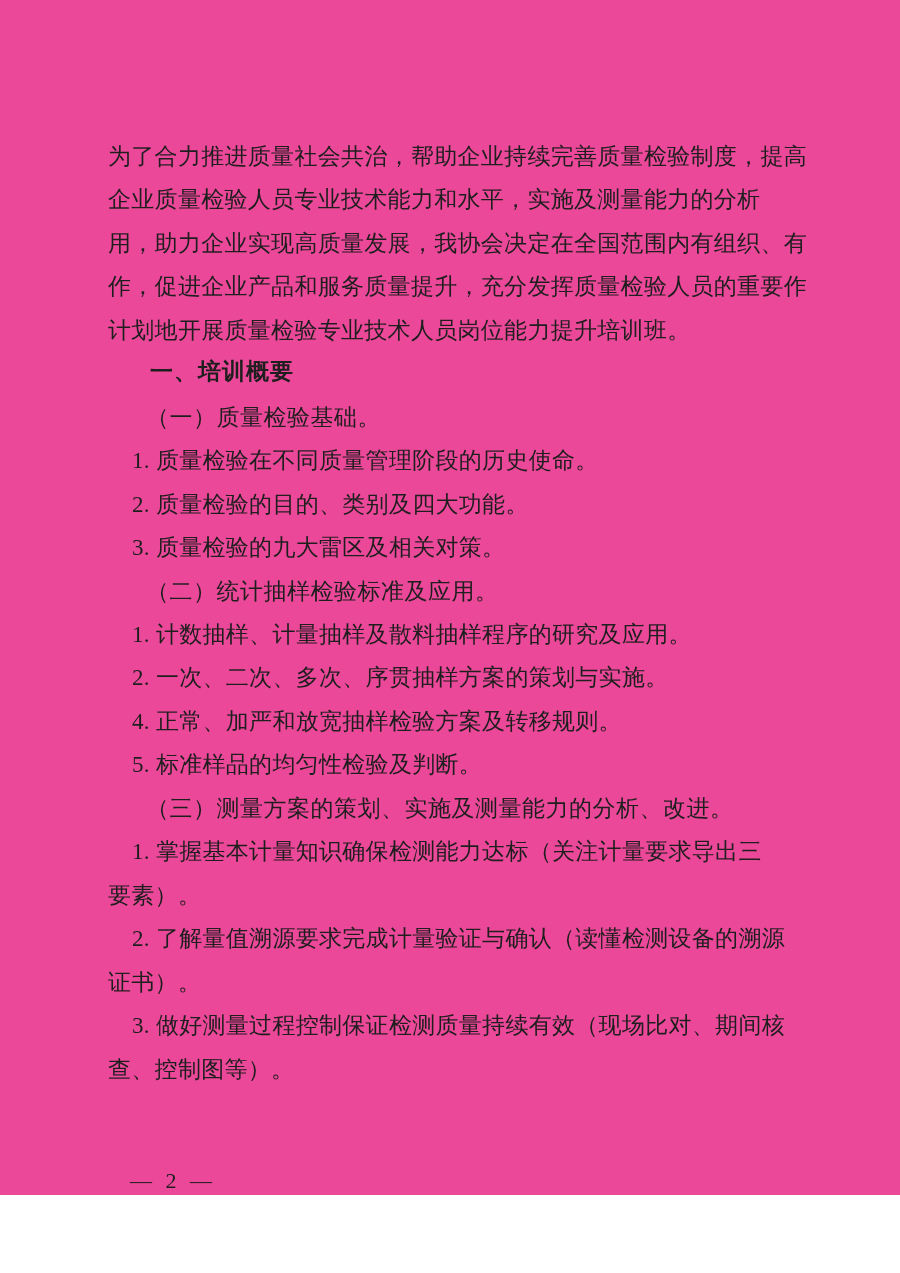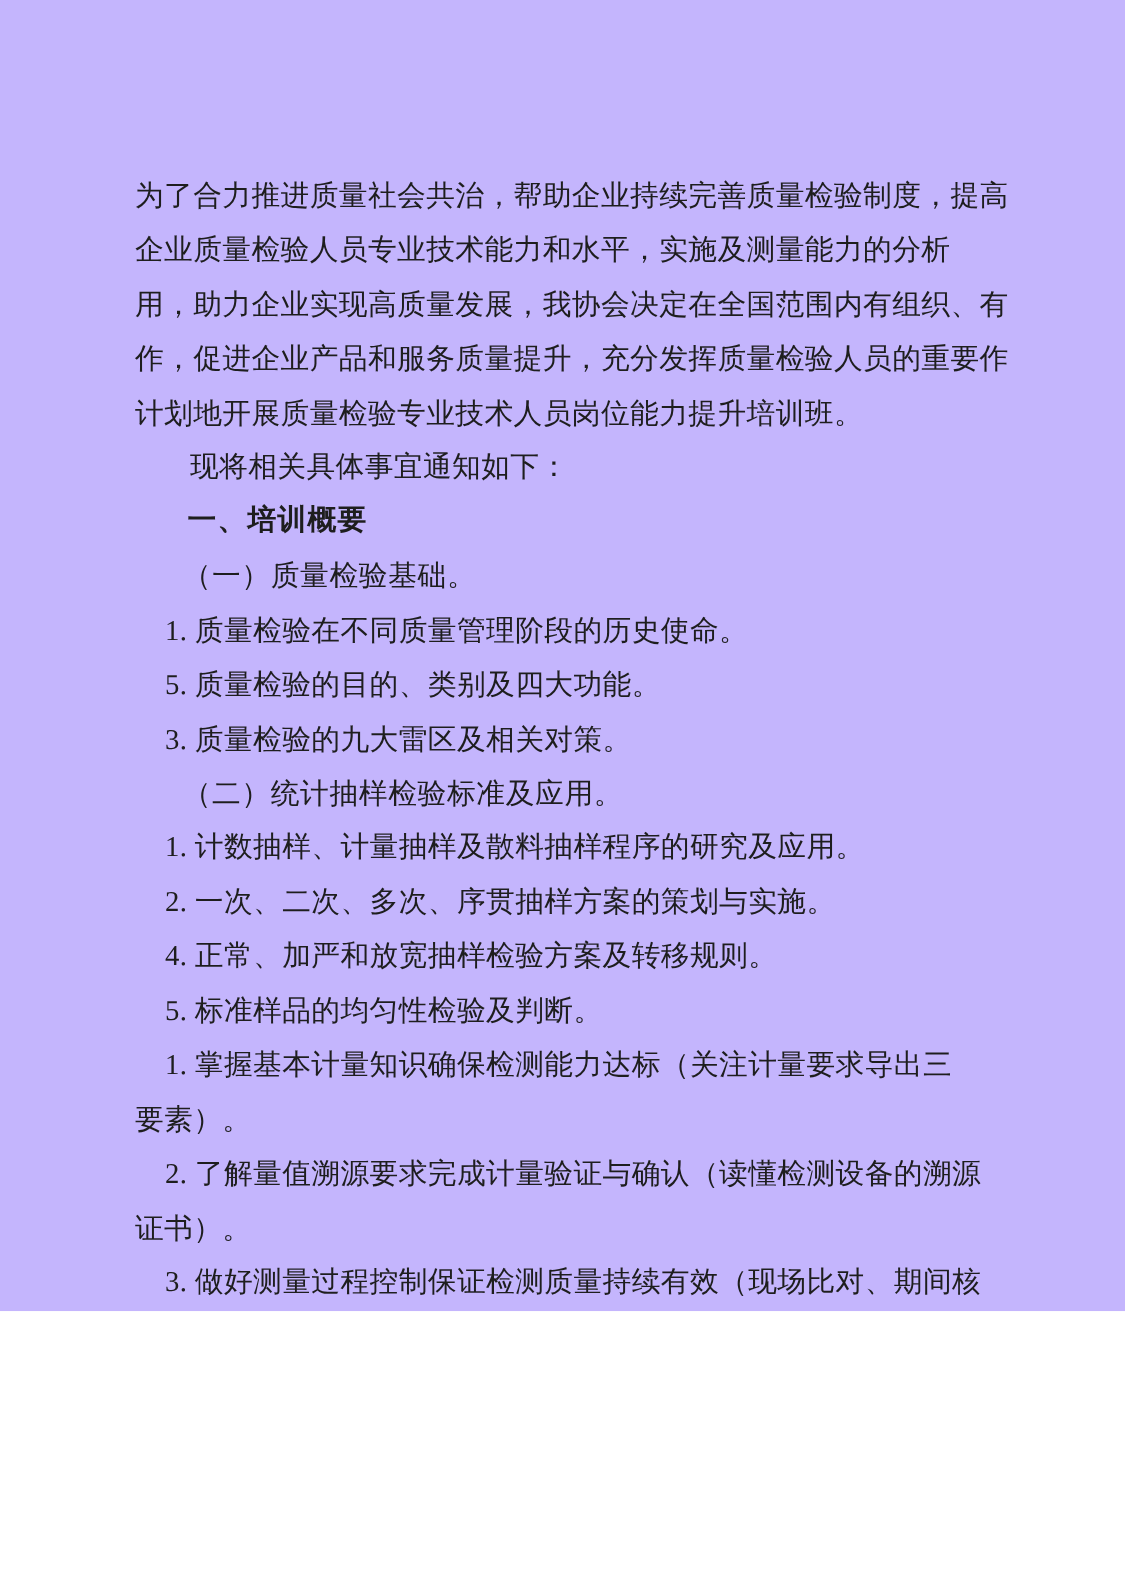--- a/index.html
+++ b/index.html
@@ -3,22 +3,22 @@
 <meta charset="utf-8">
 <style>
   html, body {
     margin: 0;
     padding: 0;
     background: #ffffff;
   }
   .page {
     position: relative;
     width: 900px;
-    height: 1049px;
-    background: #c4b5fd;
+    height: 1195px;
+    background: #ec4899;
     overflow: hidden;
     font-family: "Liberation Serif", serif;
     color: #1e1e1e;
   }
   .text-block {
     position: absolute;
     left: 108px;
     top: 135px;
     width: 700px;
   }
@@ -61,31 +61,32 @@
 </head>
 <body>
 
 <div class="page">
   <div class="text-block">
     <div class="line p0">为了合力推进质量社会共治，帮助企业持续完善质量检验制度，提高</div>
     <div class="line p0">企业质量检验人员专业技术能力和水平，实施及测量能力的分析</div>
     <div class="line p0">用，助力企业实现高质量发展，我协会决定在全国范围内有组织、有</div>
     <div class="line p0">作，促进企业产品和服务质量提升，充分发挥质量检验人员的重要作</div>
     <div class="line p0">计划地开展质量检验专业技术人员岗位能力提升培训班。</div>
-    <div class="line p2">现将相关具体事宜通知如下：</div>
     <div class="line h1">一、培训概要</div>
     <div class="line h2">（一）质量检验基础。</div>
     <div class="line num">1. 质量检验在不同质量管理阶段的历史使命。</div>
-    <div class="line num">5. 质量检验的目的、类别及四大功能。</div>
+    <div class="line num">2. 质量检验的目的、类别及四大功能。</div>
     <div class="line num">3. 质量检验的九大雷区及相关对策。</div>
     <div class="line h2">（二）统计抽样检验标准及应用。</div>
     <div class="line num">1. 计数抽样、计量抽样及散料抽样程序的研究及应用。</div>
     <div class="line num">2. 一次、二次、多次、序贯抽样方案的策划与实施。</div>
     <div class="line num">4. 正常、加严和放宽抽样检验方案及转移规则。</div>
     <div class="line num">5. 标准样品的均匀性检验及判断。</div>
+    <div class="line h2">（三）测量方案的策划、实施及测量能力的分析、改进。</div>
     <div class="line num">1. 掌握基本计量知识确保检测能力达标（关注计量要求导出三</div>
     <div class="line p0">要素）。</div>
     <div class="line num">2. 了解量值溯源要求完成计量验证与确认（读懂检测设备的溯源</div>
     <div class="line p0">证书）。</div>
     <div class="line num">3. 做好测量过程控制保证检测质量持续有效（现场比对、期间核</div>
+    <div class="line p0">查、控制图等）。</div>
   </div>
   <div class="footer-page-number">— 2 —</div>
 </div>
 
 </body></html>

